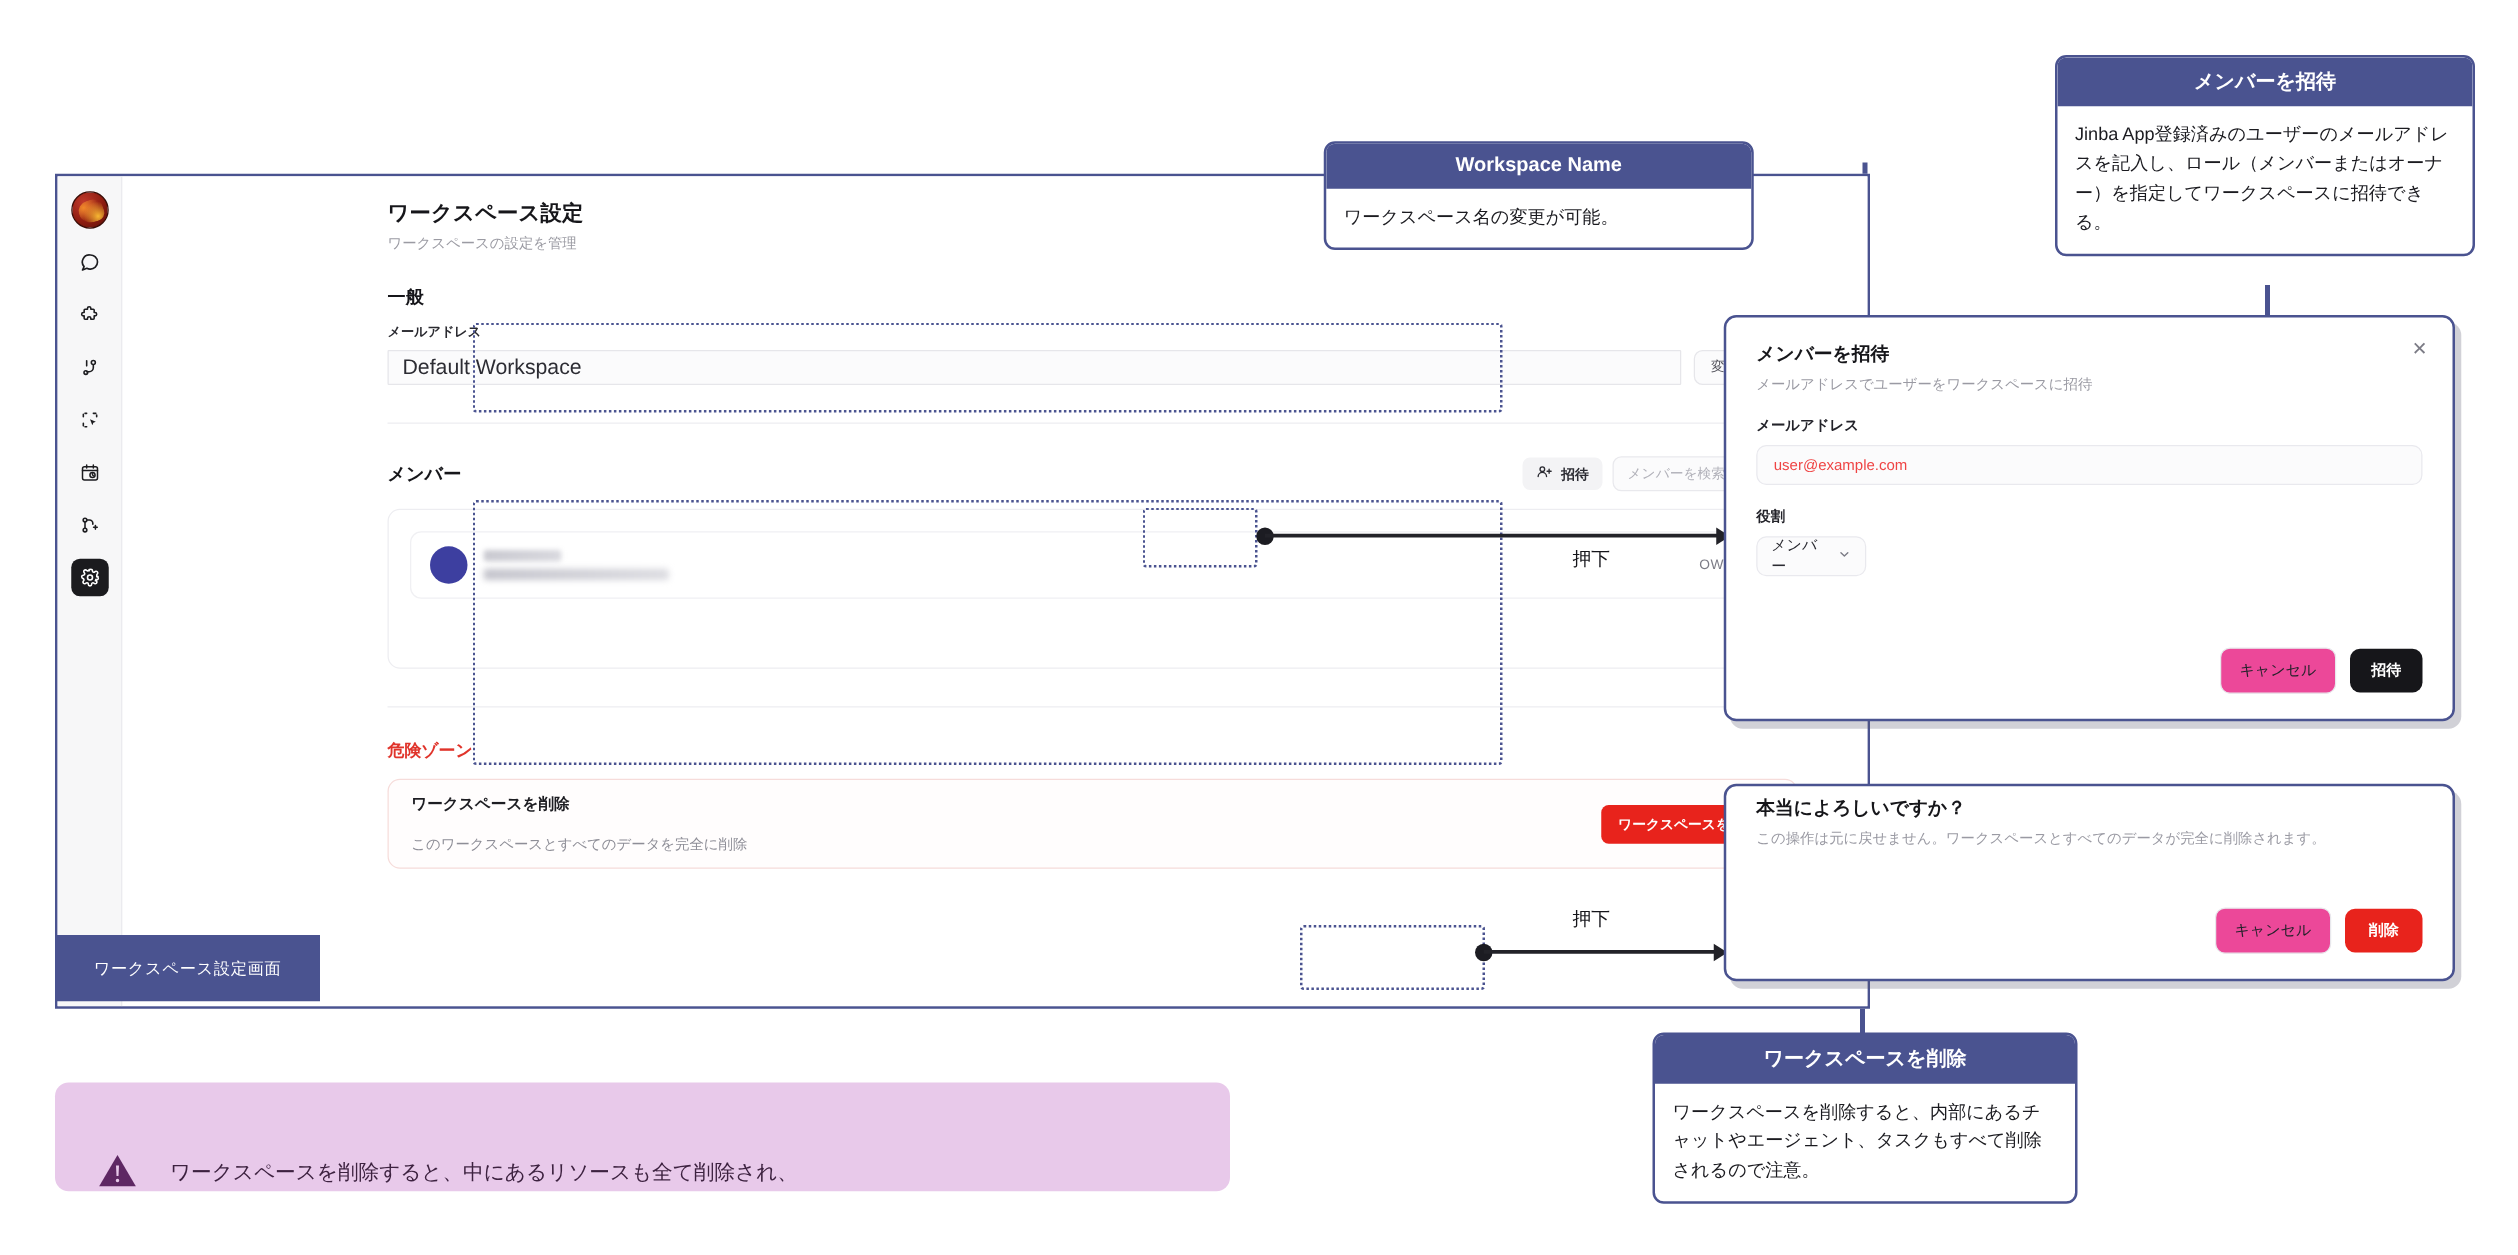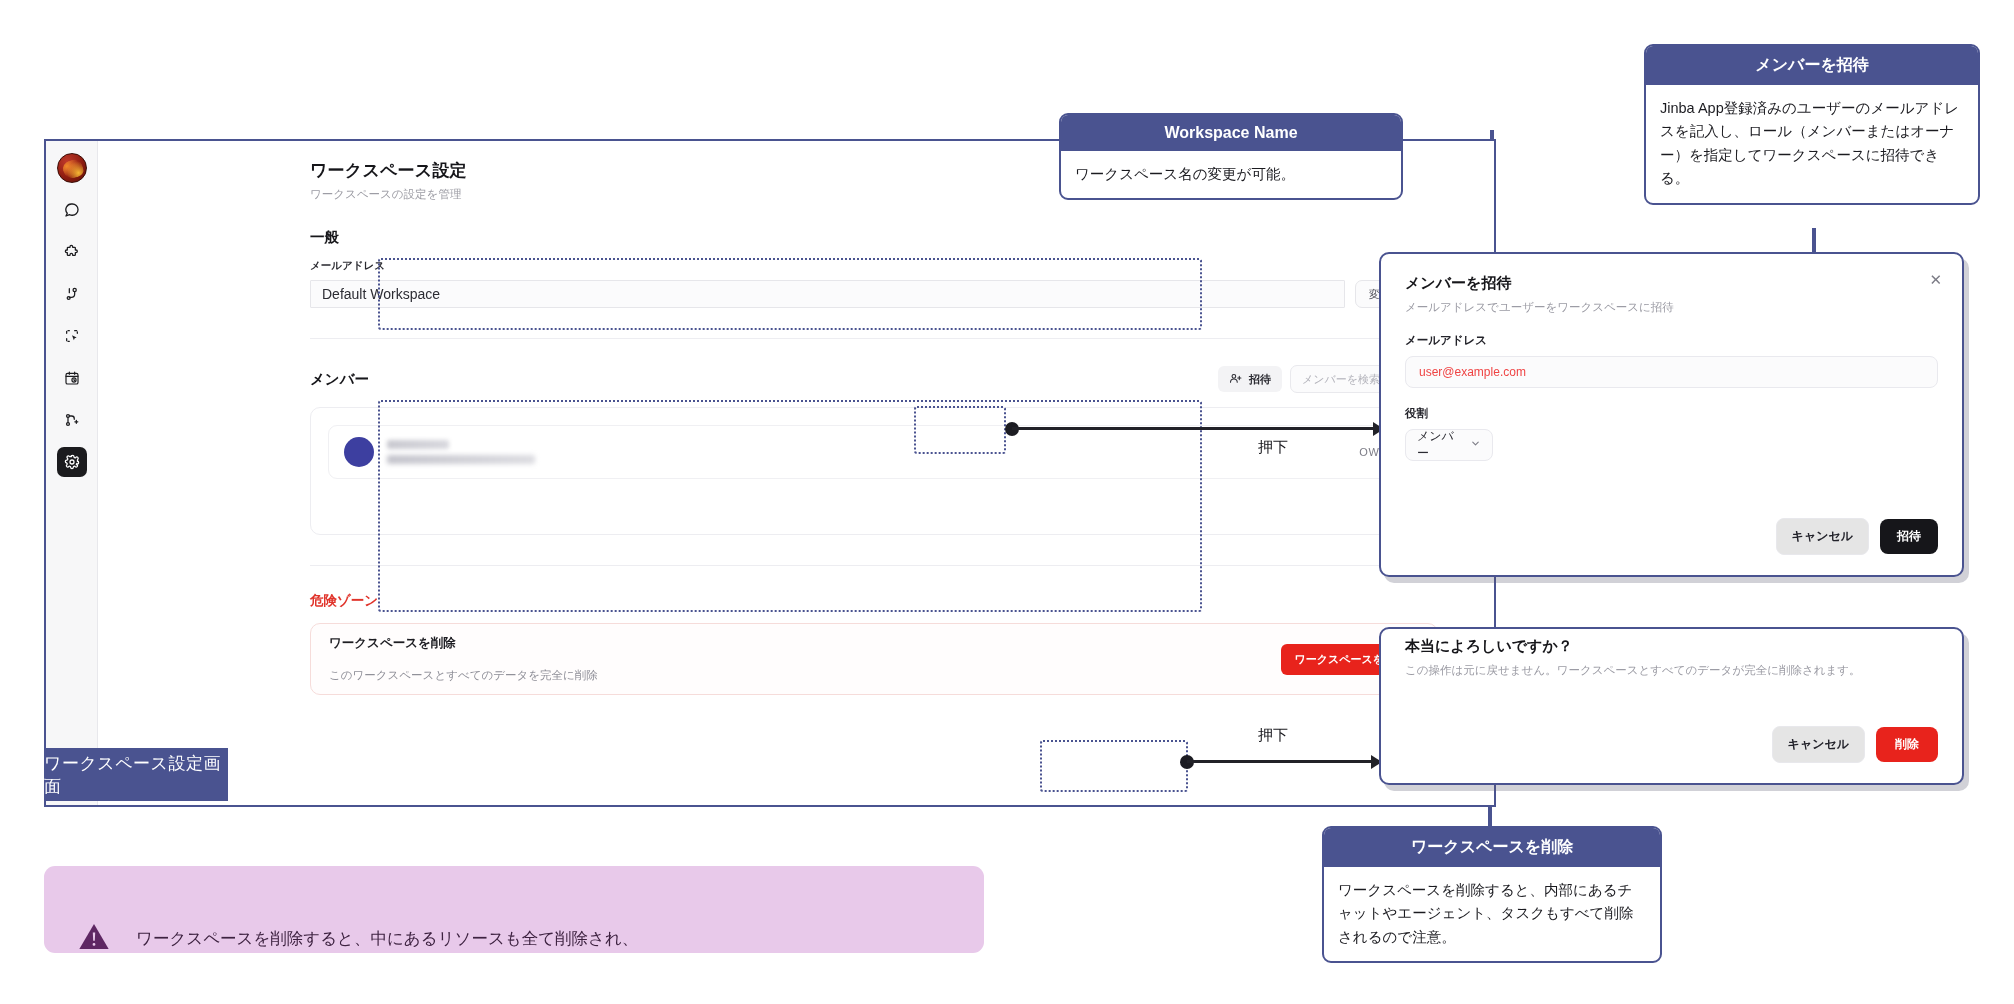--- a/index.html
+++ b/index.html
@@ -71,21 +71,21 @@
     position: absolute;
     border: 2px dotted #4a5390;
     border-radius: 3px;
     pointer-events: none;
   }
 
   .field-label { font-size: 10.5px; font-weight: 700; color: #2a2a30; }
   .row-flex { display: flex; align-items: center; gap: 10px; margin-top: 7px; }
   .text-input {
     flex: 1 1 auto; height: 28px; border: 1px solid #e6e6ea; border-radius: 1px;
-    background: #fbfbfc; font-size: 14px; color: #2c2c33;
+    background: #fbfbfc; font-size: 17px; color: #2c2c33;
     padding: 0 11px; line-height: 26px;
   }
   .ghost-btn {
     height: 28px; border: 1px solid #e6e6ea; border-radius: 7px;
     background: #fbfbfc; font-size: 11px; color: #55555e;
     padding: 0 13px; line-height: 26px; white-space: nowrap;
   }
   .divider { height: 1px; background: #ededf1; margin-top: 30px; }
 
   .members-bar { display: flex; align-items: center; margin-top: 26px; }
@@ -130,24 +130,24 @@
   .danger-p { font-size: 11.5px; color: #8e8e97; margin-top: 16px; }
   .danger-btn {
     margin-left: auto; background: #e8231c; color: #fff;
     font-size: 11px; font-weight: 700; border-radius: 6px;
     padding: 8px 13px; white-space: nowrap;
   }
 
   
   .window-tag {
     position: absolute; left: 44px; top: 748px;
-    width: 184px; height: 53px;
+    width: 212px; height: 53px;
     background: #4a5390; color: #ffffff;
     display: flex; align-items: center; justify-content: center;
-    font-size: 17px; letter-spacing: .5px;
+    font-size: 13px; letter-spacing: .5px;
   }
 
   
   .callout {
     position: absolute;
     background: #ffffff;
     border: 2px solid #4a5390;
     border-radius: 9px;
     overflow: hidden;
   }
@@ -184,22 +184,22 @@
     border: 1px solid #e9e9ee; border-radius: 8px; background: #fbfbfc;
     font-size: 12px; color: #2b2b32; padding: 0 11px;
     display: flex; align-items: center; gap: 8px;
   }
   .m-select svg { width: 11px; height: 11px; color: #7c7c86; }
   .modal-actions {
     position: absolute; right: 24px; bottom: 20px;
     display: flex; align-items: center; gap: 11px;
   }
   .btn-cancel {
-    border: 1px solid #e8e8ec; background: #e5e5e5; color: #22222a;
-    font-size: 12px; font-weight: 700; border-radius: 8px; padding: 9px 15px;
+    border: 1px solid #e8e8ec; background: #ec4899; color: #22222a;
+    font-size: 12px; font-weight: 400; border-radius: 8px; padding: 9px 15px;
   }
   .btn-dark { background: #16161a; color: #ffffff; font-size: 12px; font-weight: 700;
     border-radius: 8px; padding: 9px 17px; }
   .btn-red { background: #e8231c; color: #ffffff; font-size: 12px; font-weight: 700;
     border-radius: 8px; padding: 9px 19px; }
 
   
   .conn { position: absolute; background: #4a5390; }
   .conn-v { width: 4px; }
   .dot {

